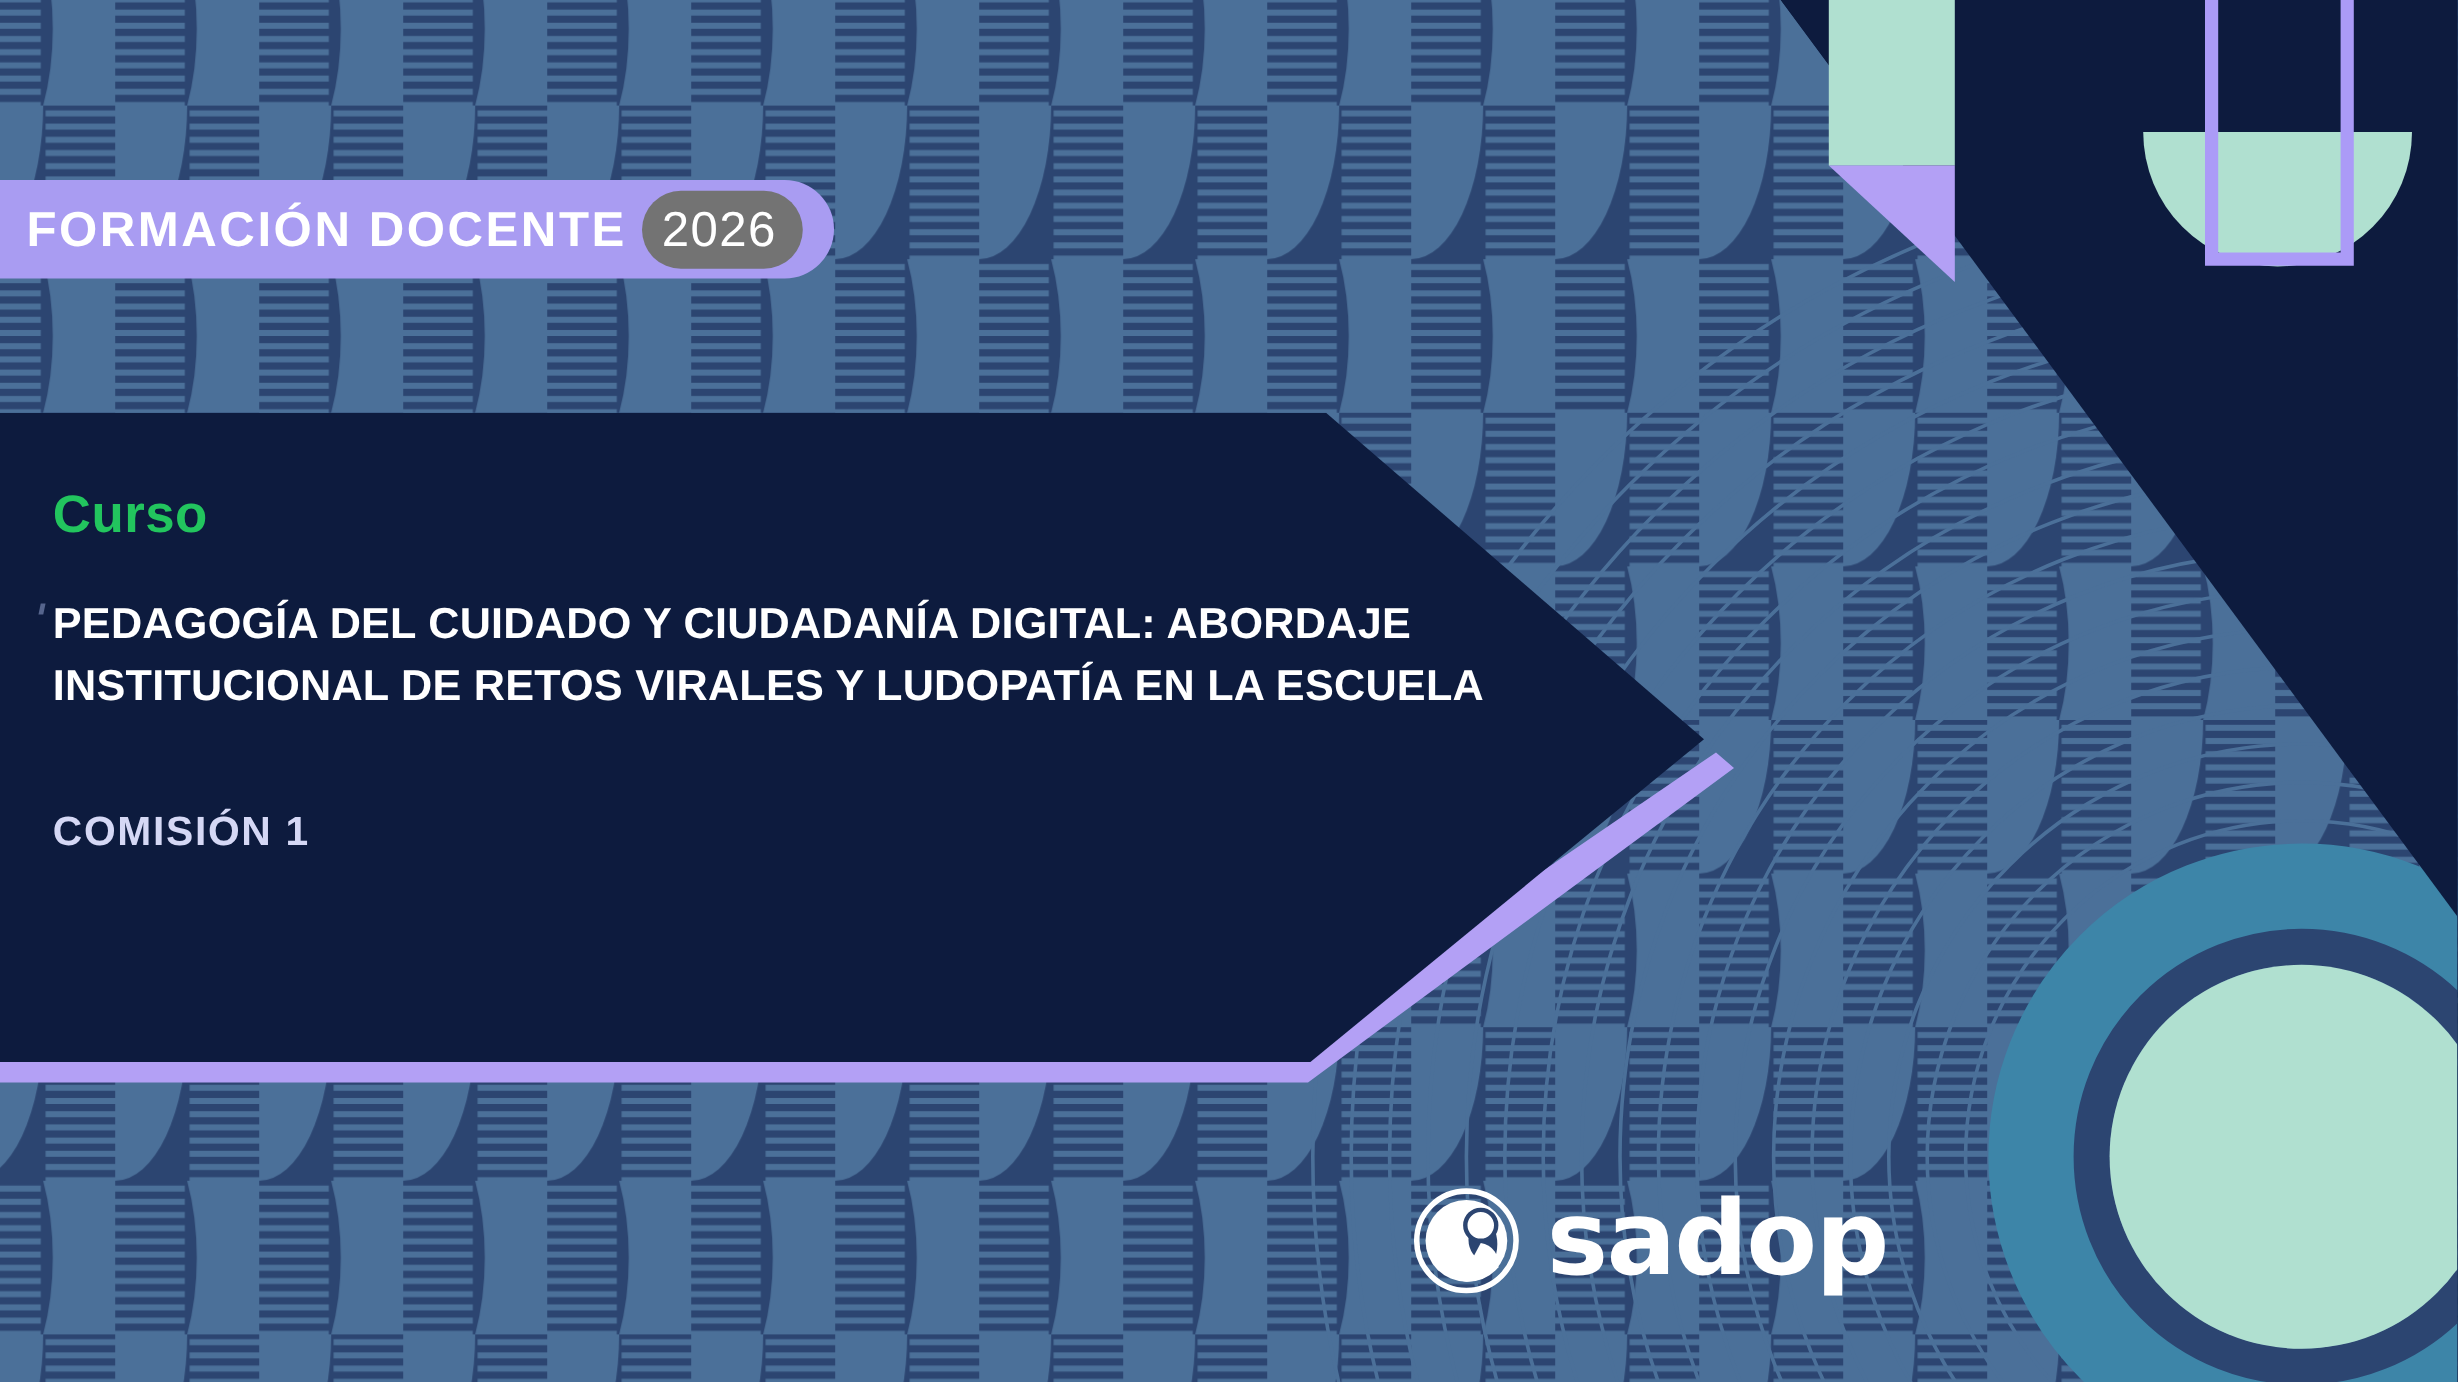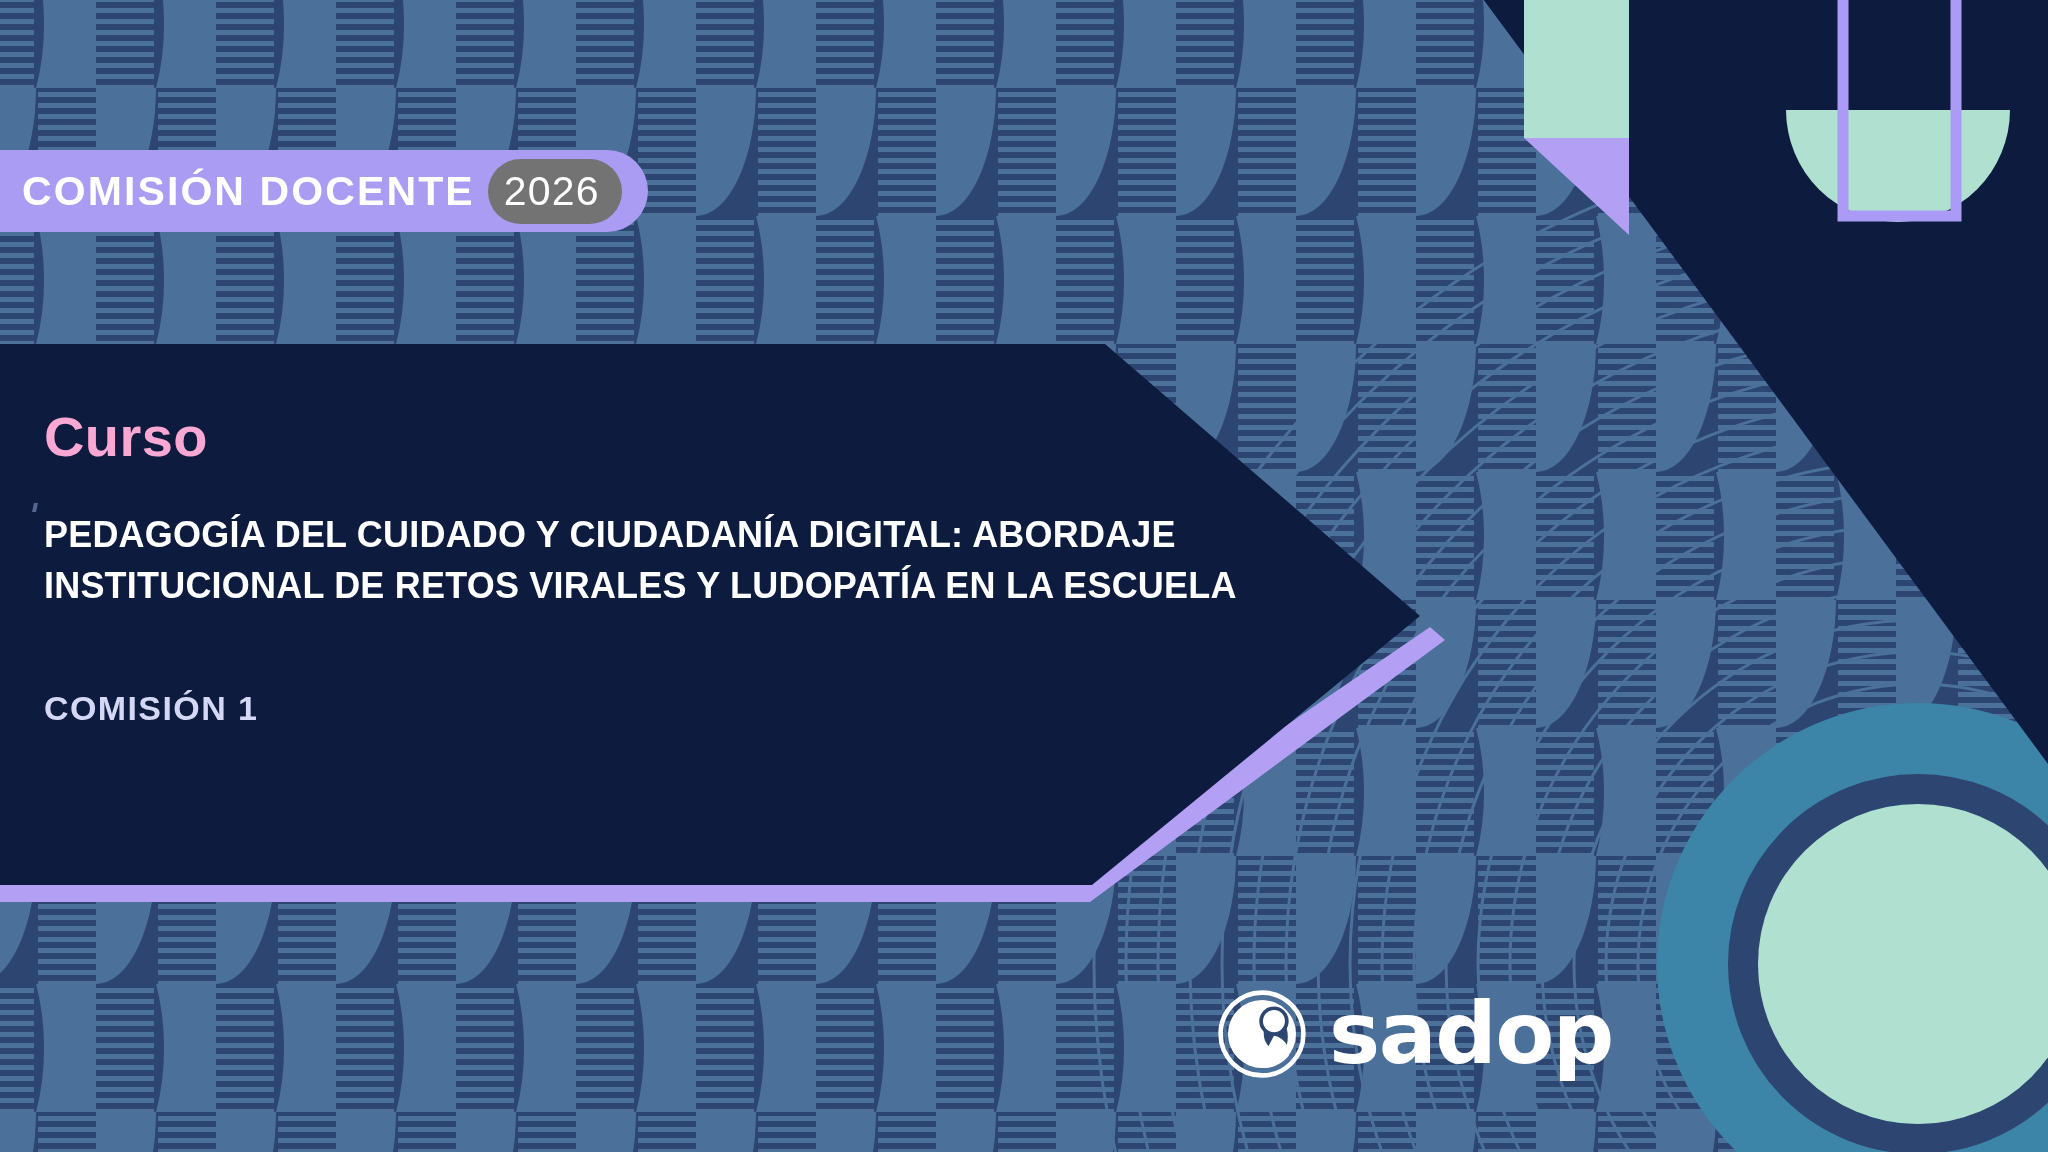--- a/index.html
+++ b/index.html
@@ -97,23 +97,23 @@
     white-space:nowrap;
   }
 
   
   .content{
     position:absolute; z-index:8;
     left:44px; top:404px;
     width:1250px;
   }
   .kicker{
-    font-size:56px;
-    font-weight:700;
-    color:#f9a8d4;
+    font-size:44px;
+    font-weight:700;
+    color:#22c55e;
     letter-spacing:.4px;
     margin-bottom:40px;
   }
   .course-title{
     font-size:36px;
     font-weight:700;
     color:#ffffff;
     line-height:1.42;
     letter-spacing:.2px;
     max-width:1225px;
@@ -131,21 +131,21 @@
     width:4px; height:9px;
     background:#6f7fa8;
     opacity:.75;
     z-index:8;
     transform:skewX(-12deg);
   }
 
   
   .logo{
     position:absolute; z-index:9;
-    left:1216px; top:988px;
+    left:1176px; top:988px;
     display:flex; align-items:center; gap:21px;
   }
   .logo-mark{ width:92px; height:92px; display:block; }
   .logo-word{
     font-size:86px;
     font-weight:700;
     color:#ffffff;
     letter-spacing:-1.5px;
     line-height:.78;
     font-family:"DejaVu Sans","Liberation Sans",sans-serif;
@@ -293,21 +293,21 @@
     </svg>
   </div>
 
   <div class="arrow-panel">
     <svg width="1440" height="545" viewBox="0 0 1440 545" xmlns="http://www.w3.org/2000/svg">
       <path d="M 0 0 L 1105 0 L 1420 272 L 1092 541 L 0 541 Z" fill="#0d1b3e"></path>
     </svg>
   </div>
 
   <div class="ribbon">
-    <span class="ribbon-text">COMISIÓN DOCENTE</span>
+    <span class="ribbon-text">FORMACIÓN DOCENTE</span>
     <span class="ribbon-year">2026</span>
   </div>
 
   <div class="tiny-mark"></div>
   <div class="content">
     <div class="kicker">Curso</div>
     <div class="course-title">PEDAGOGÍA DEL CUIDADO Y CIUDADANÍA DIGITAL: ABORDAJE INSTITUCIONAL DE RETOS VIRALES Y LUDOPATÍA EN LA ESCUELA</div>
     <div class="commission">COMISIÓN 1</div>
   </div>
 

